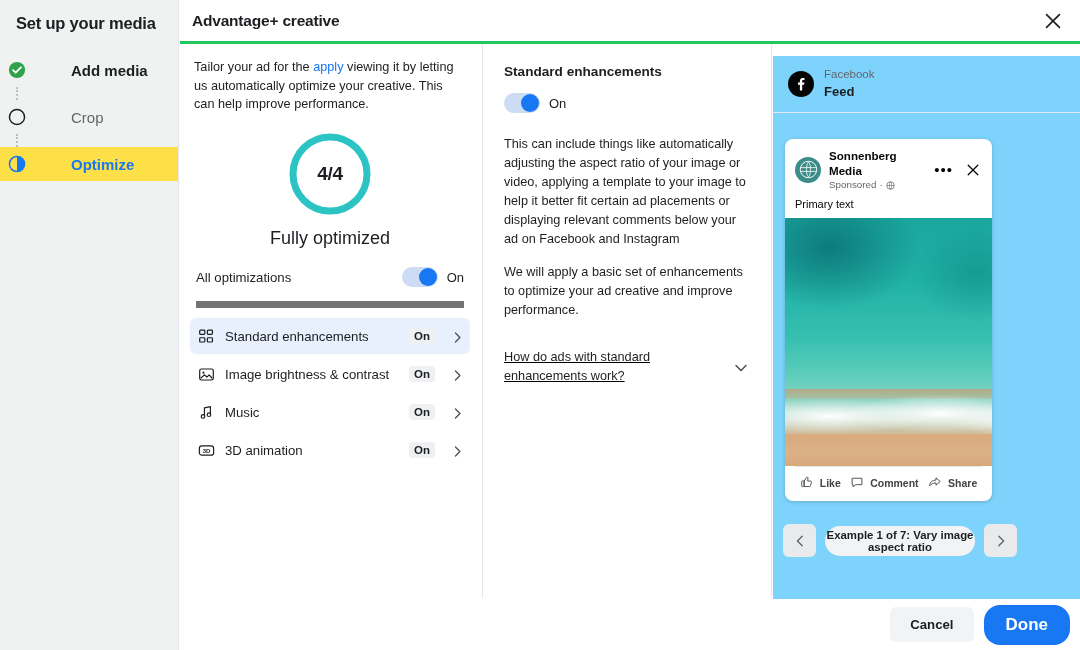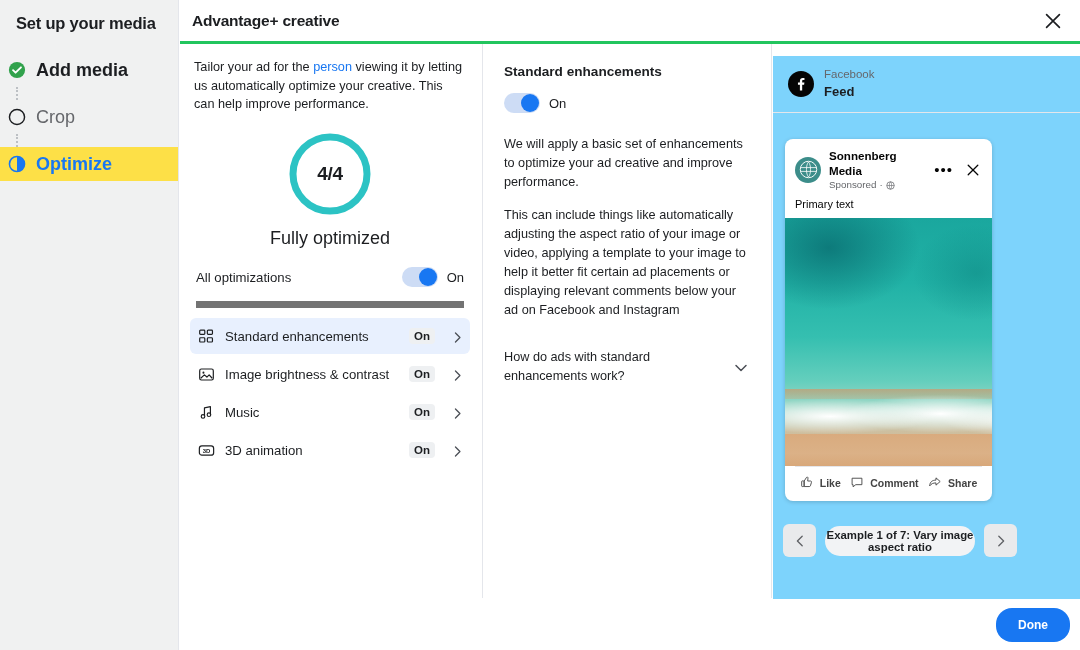--- a/index.html
+++ b/index.html
@@ -20,21 +20,21 @@
   .sidebar-title {
     font-size: 16.5px; font-weight: bold; color: #1c1e21;
     padding: 14px 0 0 16px; letter-spacing: -0.2px;
   }
   .steps { margin-top: 20px; position: relative; }
   .step {
     display: flex; align-items: center; gap: 10px;
     height: 34px; padding-left: 8px; position: relative;
   }
   .step.active { background: #fde047; }
-  .step-label { font-size: 18px; }
+  .step-label { font-size: 15px; margin-left: 35px; }
   .step.done .step-label { color:#1c1e21; font-weight: bold; }
   .step.todo .step-label { color:#65676b; }
   .step.active .step-label { color:#1877f2; font-weight: bold; }
   .step-icon { width: 18px; height: 18px; flex: none; display:block; }
   .connector {
     position: absolute; left: 16px; width: 2px; height: 13px;
     border-left: 2px dotted #bcc0c4;
   }
 
   
@@ -89,21 +89,21 @@
     position: absolute; left: 484px; top: 44px; width: 288px; height: 554px;
     background:#fff; border-right:1px solid #e4e6eb; padding: 20px 22px 0 20px;
   }
   .detail-title { font-size:13.6px; font-weight:bold; color:#1c1e21; }
   .detail-toggle-row { display:flex; align-items:center; margin-top:14px; }
   .detail-body {
     font-size:12.7px; line-height:1.5; color:#1c1e21; margin-top:22px;
   }
   .detail-body p + p { margin-top: 14px; }
   .faq-row {
-    display:flex; align-items:flex-start; margin-top: 28px; gap:8px;
+    display:flex; align-items:flex-start; margin-top: 28px; gap:8px;text-decoration:underline;
   }
   .faq-q { flex:1; font-size:12.7px; line-height:1.5; color:#1c1e21; }
   .faq-chev { width:16px; height:16px; color:#4b4f56; margin-top:12px; flex:none; }
 
   
   .panel-preview {
     position:absolute; left:773px; top:56px; width:307px; height:554px;
     background:#7dd3fc; overflow:hidden;
   }
   .pv-head {
@@ -204,21 +204,21 @@
     background:#fff; display:flex; align-items:center; justify-content:flex-end;
     gap:10px; padding-right:10px;
   }
   .btn-cancel {
     background:#f2f3f5; color:#1c1e21; border-radius:6px;
     font-size:13.2px; font-weight:bold; padding:10px 20px; border:none;
     font-family:"Liberation Sans", sans-serif;
   }
   .btn-done {
     background:#1877f2; color:#fff; border-radius:16px;
-    font-size:12px; font-weight:bold; padding:10px 22px; border:none;
+    font-size:17px; font-weight:bold; padding:10px 22px; border:none;
     font-family:"Liberation Sans", sans-serif;
   }
 </style>
 </head>
 <body>
 
 <div id="app">
 
   <div class="sidebar">
     <div class="sidebar-title">Set up your media</div>
@@ -263,21 +263,21 @@
     <div class="topbar-title">Advantage+ creative</div>
     <span class="close-btn">
       <svg viewBox="0 0 24 24">
           <path d="M5 5l14 14M19 5L5 19" fill="none" stroke="#1c1e21" stroke-width="1.8" stroke-linecap="round"></path>
         </svg>
     </span>
   </div>
 
   <div class="panel-opt">
     <div class="intro">
-      <span>Tailor your ad for the </span><a href="#">person</a><span> viewing it by letting us automatically optimize your creative. This can help improve performance.</span>
+      <span>Tailor your ad for the </span><a href="#">apply</a><span> viewing it by letting us automatically optimize your creative. This can help improve performance.</span>
     </div>
 
     <div class="ring-wrap">
       <div class="ring">
         <svg width="88" height="88" viewBox="0 0 88 88">
           <circle cx="44" cy="44" r="37" fill="none" stroke="#2cc3c4" stroke-width="7"></circle>
         </svg>
         <div class="ring-text">4/4</div>
       </div>
       <div class="ring-caption">Fully optimized</div>
@@ -366,22 +366,22 @@
 
   <div class="panel-detail">
     <div class="detail-title">Standard enhancements</div>
     <div class="detail-toggle-row">
       <span class="toggle">
           <span class="knob"></span>
         </span>
       <span class="toggle-text">On</span>
     </div>
     <div class="detail-body">
+      <p>This can include things like automatically adjusting the aspect ratio of your image or video, applying a template to your image to help it better fit certain ad placements or displaying relevant comments below your ad on Facebook and Instagram</p>
       <p>We will apply a basic set of enhancements to optimize your ad creative and improve performance.</p>
-      <p>This can include things like automatically adjusting the aspect ratio of your image or video, applying a template to your image to help it better fit certain ad placements or displaying relevant comments below your ad on Facebook and Instagram</p>
     </div>
     <div class="faq-row">
       <span class="faq-q">How do ads with standard enhancements work?</span>
       <span class="faq-chev">
         <svg viewBox="0 0 16 16">
             <path d="M3 5.5L8 10.5l5-5" fill="none" stroke="#4b4f56" stroke-width="1.5" stroke-linecap="round" stroke-linejoin="round"></path>
           </svg>
       </span>
     </div>
   </div>
@@ -482,16 +482,17 @@
         <div class="cbtn">
           <svg viewBox="0 0 16 16">
               <path d="M5.5 2.5L11 8l-5.5 5.5" fill="none" stroke="#606266" stroke-width="1.5" stroke-linecap="round" stroke-linejoin="round"></path>
             </svg>
         </div>
       </div>
     </div>
   </div>
 
   <div class="footer">
+    <button class="btn-cancel">Cancel</button>
     <button class="btn-done">Done</button>
   </div>
 
 </div>
 
 </body></html>

